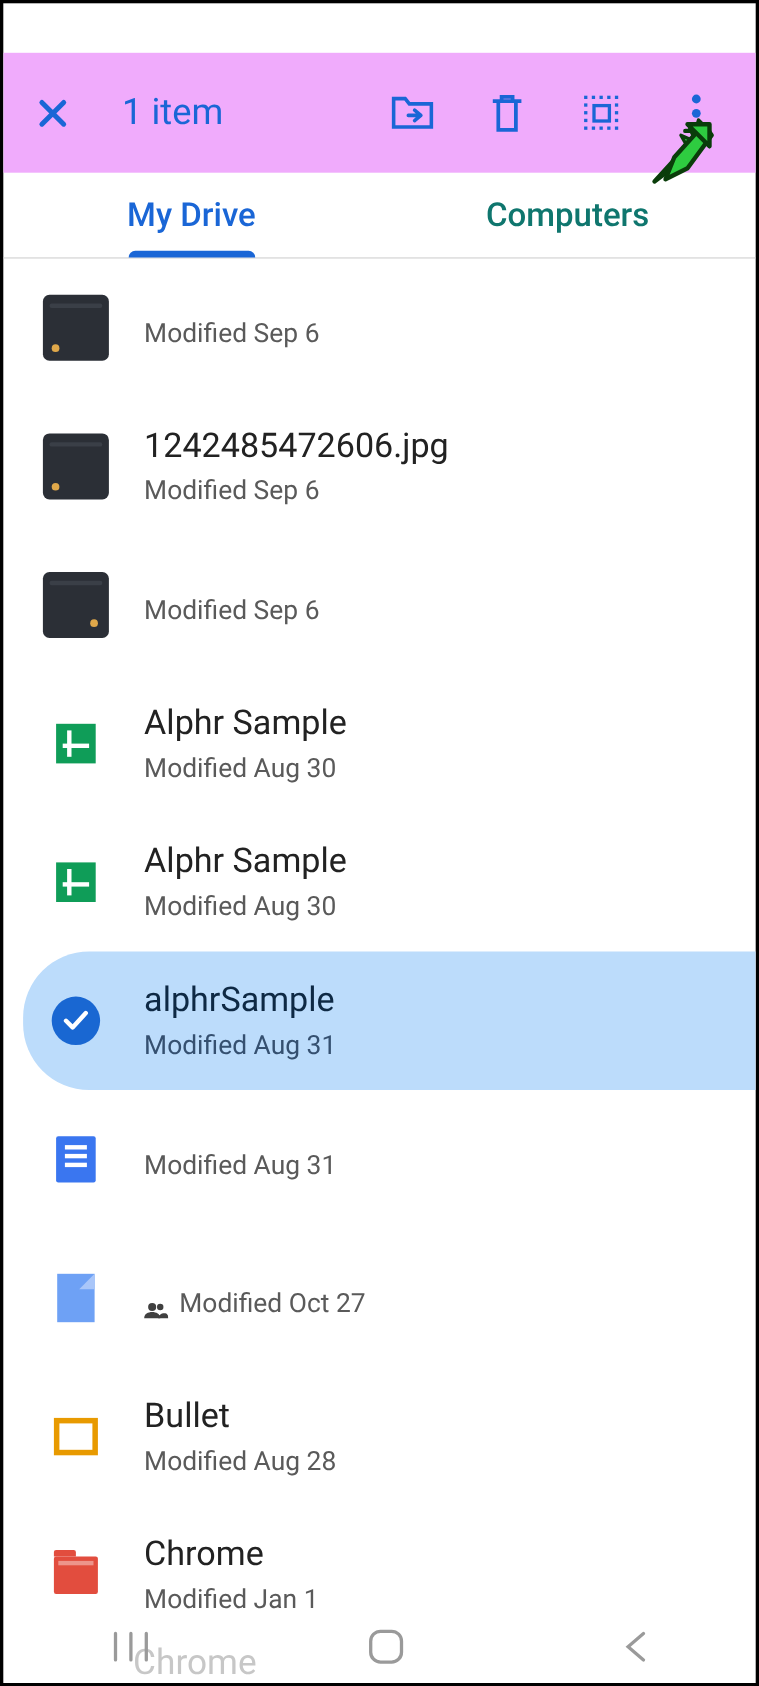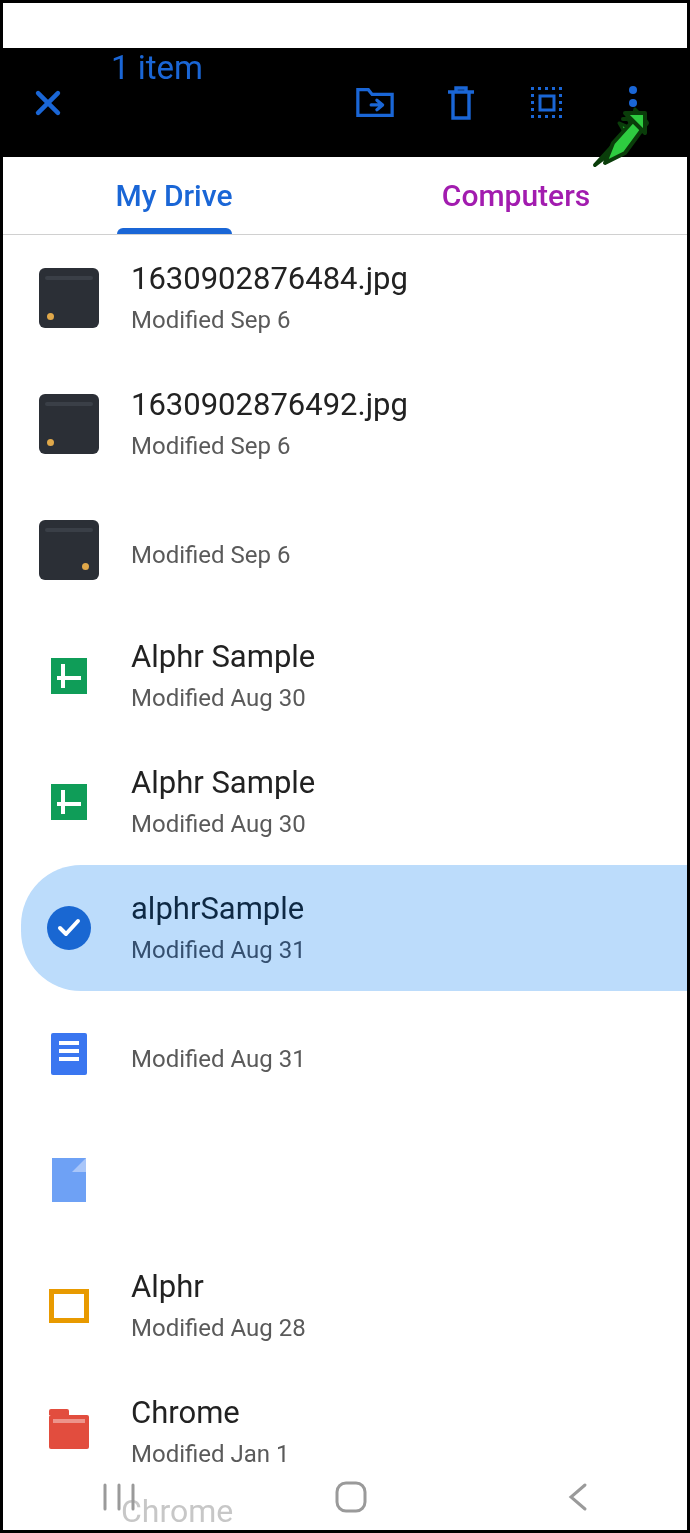--- a/index.html
+++ b/index.html
@@ -7,23 +7,24 @@
     margin: 0;
     font-family: Roboto, "Segoe UI", Arial, sans-serif;
     background: #fff;
     width: 690px;
     height: 1533px;
     border: 3px solid #000;
     position: relative;
     overflow: hidden;
   }
   .selection-bar {
-    background: #000000;
+    background: #f0abfc;
     height: 109px;
     display: flex;
+    align-items: center;
     padding: 0 24px 0 28px;
     margin-top: 45px;
   }
   .close-x {
     width: 60px;
     display:flex;
     align-items:center;
     justify-content:flex-start;
   }
   .close-x svg { width: 34px; height: 34px; }
@@ -41,21 +42,21 @@
     height: 78px;
     border-bottom: 1px solid #d0d0d0;
   }
   .tab {
     flex:1;
     display:flex;
     align-items:center;
     justify-content:center;
     font-size: 30px;
     font-weight: 500;
-    color: #a21caf;
+    color: #0f766e;
     position:relative;
   }
   .tab.active { color:#1a66d6; }
   .tab.active::after {
     content:"";
     position:absolute;
     bottom:0;
     width: 115px;
     height: 6px;
     background:#1a66d6;
@@ -202,30 +203,29 @@
 
 <div class="tabs">
   <div class="tab active">My Drive</div>
   <div class="tab">Computers</div>
 </div>
 
 <div class="file-list" id="file-list">
     <div class="row">
       <div class="thumb img"></div>
       <div class="meta">
-        <div class="fname">1630902876484.jpg</div>
         <div class="fmod">
           <span>Modified Sep 6</span>
         </div>
       </div>
     </div>
     <div class="row">
       <div class="thumb img"></div>
       <div class="meta">
-        <div class="fname">1630902876492.jpg</div>
+        <div class="fname">1242485472606.jpg</div>
         <div class="fmod">
           <span>Modified Sep 6</span>
         </div>
       </div>
     </div>
     <div class="row">
       <div class="thumb img img3"></div>
       <div class="meta">
         <div class="fmod">
           <span>Modified Sep 6</span>
@@ -277,28 +277,37 @@
         <div class="fmod">
           <span>Modified Aug 31</span>
         </div>
       </div>
     </div>
     <div class="row">
       <div class="icon-wrap">
         <div class="file-ic"></div>
       </div>
       <div class="meta">
+        <div class="fmod">
+          <svg class="shared-ic" viewBox="0 0 24 16" fill="#404040">
+            <circle cx="8" cy="5" r="4"></circle>
+            <circle cx="16" cy="5" r="3.2"></circle>
+            <path d="M0 16c0-4 4-6 8-6s8 2 8 6z"></path>
+            <path d="M14 16c0-3 3-5 6-5s4 2 4 5z"></path>
+          </svg>
+          <span>Modified Oct 27</span>
+        </div>
       </div>
     </div>
     <div class="row">
       <div class="icon-wrap">
         <div class="slides-ic"></div>
       </div>
       <div class="meta">
-        <div class="fname">Alphr</div>
+        <div class="fname">Bullet</div>
         <div class="fmod">
           <span>Modified Aug 28</span>
         </div>
       </div>
     </div>
     <div class="row">
       <div class="icon-wrap">
         <div class="video-fold-ic"></div>
       </div>
       <div class="meta">

